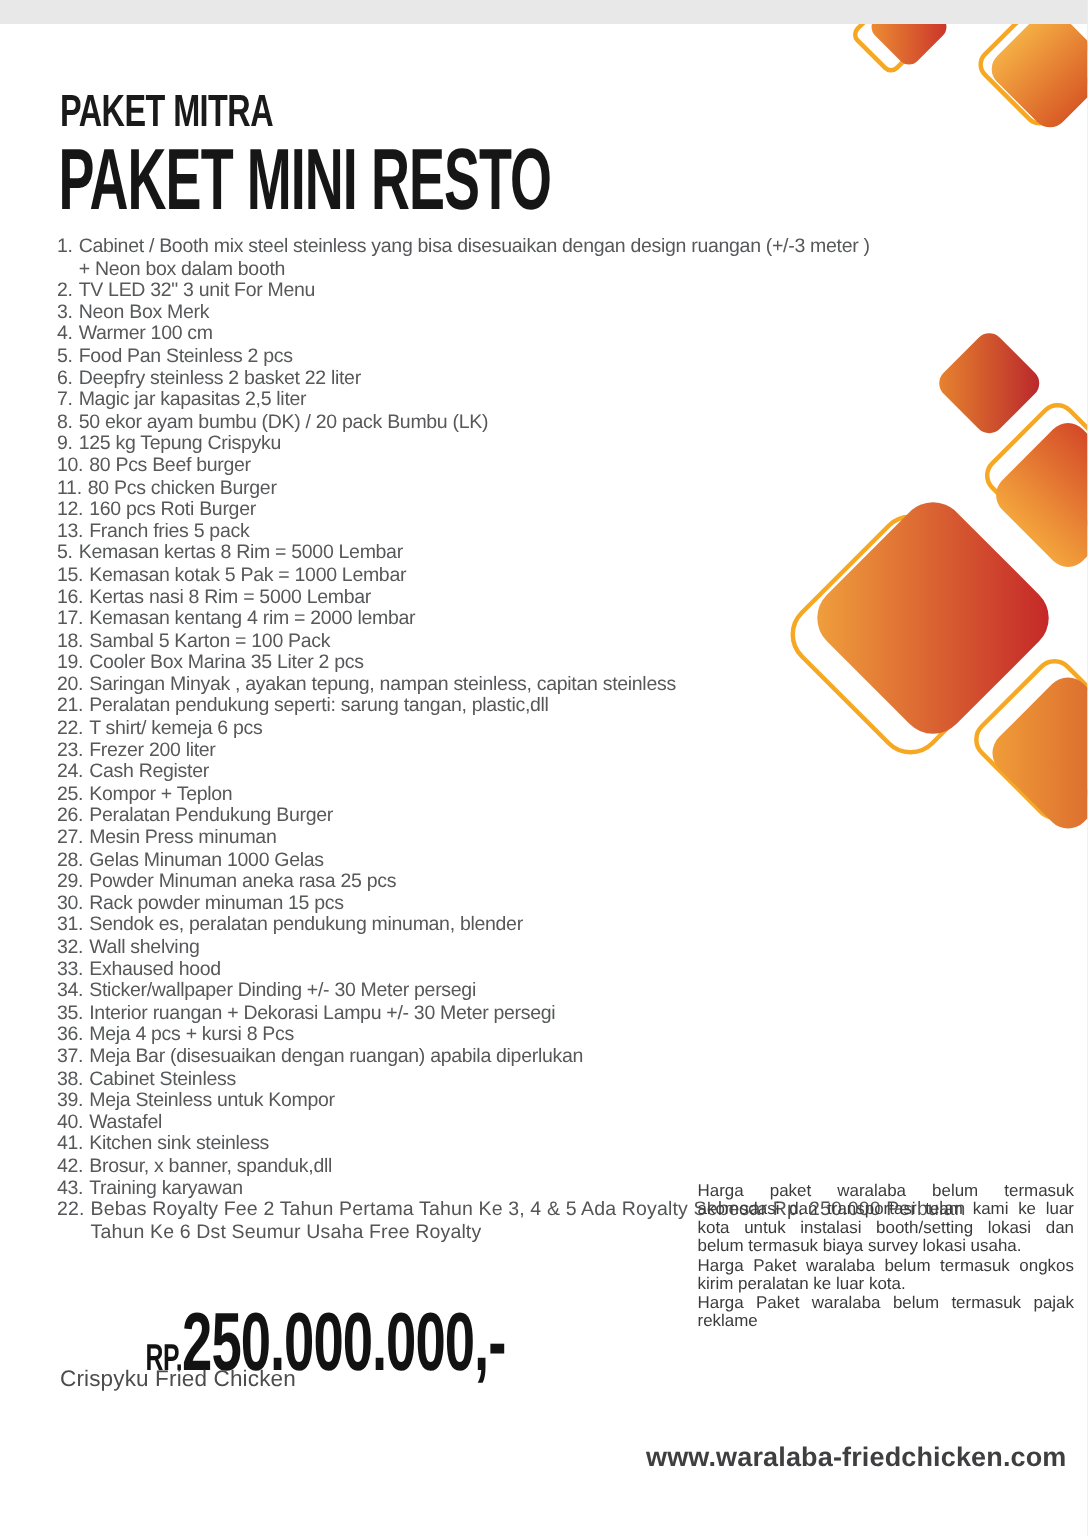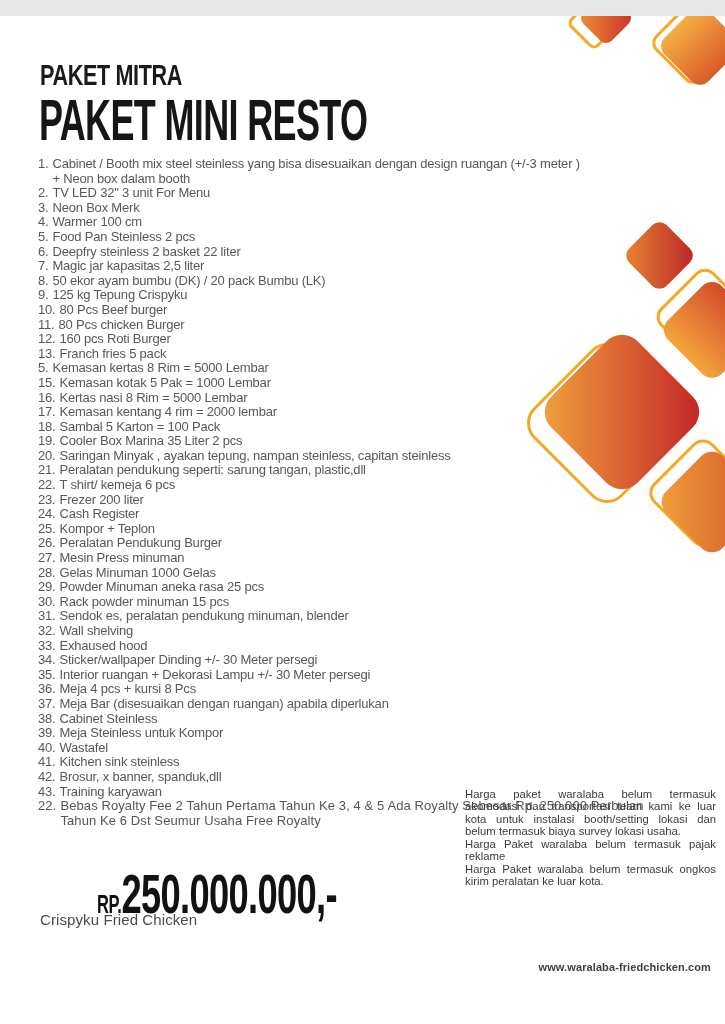--- a/index.html
+++ b/index.html
@@ -64,21 +64,21 @@
   }
   .terms p{margin:0;}
 
   
   .footer-brand{
     position:absolute;left:40px;top:895px;
     font-size:15px;color:#4c4c4e;letter-spacing:0.1px;
   }
   .footer-site{
     position:absolute;right:14px;top:945px;
-    font-size:11px;font-weight:700;color:#3f3f41;letter-spacing:0.1px;
+    font-size:18px;font-weight:700;color:#3f3f41;letter-spacing:0.1px;
   }
 
   
   .dm{position:absolute;transform:rotate(45deg);}
   .dm.fill-a{background:linear-gradient(45deg,#ee9133,#c9302a);}
   .dm.fill-b{background:linear-gradient(90deg,#f5ae44,#d85a26);}
   .dm.fill-c{background:linear-gradient(45deg,#e8882f,#b8232b);}
   .dm.fill-d{background:linear-gradient(0deg,#f4a53c,#d44a28);}
   .dm.fill-e{background:linear-gradient(45deg,#f2a53d,#c22127);}
   .dm.fill-f{background:linear-gradient(45deg,#f2a13a,#d05128);}
@@ -344,21 +344,21 @@
     </ol>
 
   <div class="price">
     <span class="cur">RP.</span><span class="amt">250.000.000,-</span>
   </div>
 
   <div class="terms">
 
       <p>Harga paket waralaba belum termasuk akomodasi dan transportasi team kami ke luar kota untuk instalasi booth/setting lokasi dan belum termasuk biaya survey lokasi usaha.</p>
 
+      <p>Harga Paket waralaba belum termasuk ongkos kirim peralatan ke luar kota.</p>
+
       <p>Harga Paket waralaba belum termasuk pajak reklame</p>
-
-      <p>Harga Paket waralaba belum termasuk ongkos kirim peralatan ke luar kota.</p>
     </div>
 
   <div class="footer-brand">Crispyku Fried Chicken</div>
   <div class="footer-site">www.waralaba-friedchicken.com</div>
 
 </div>
 
 </body></html>

